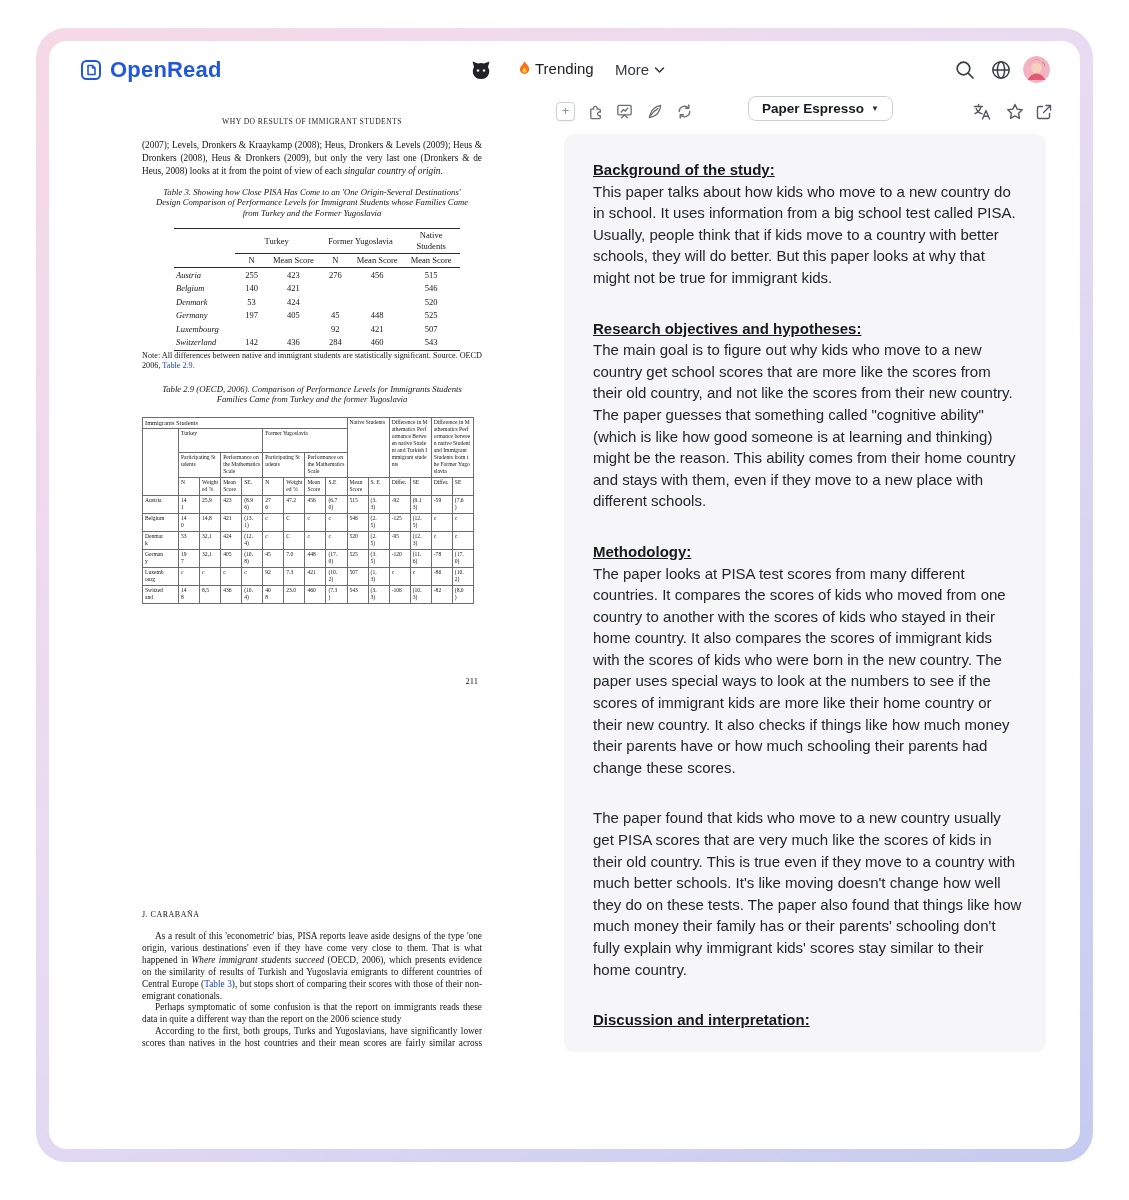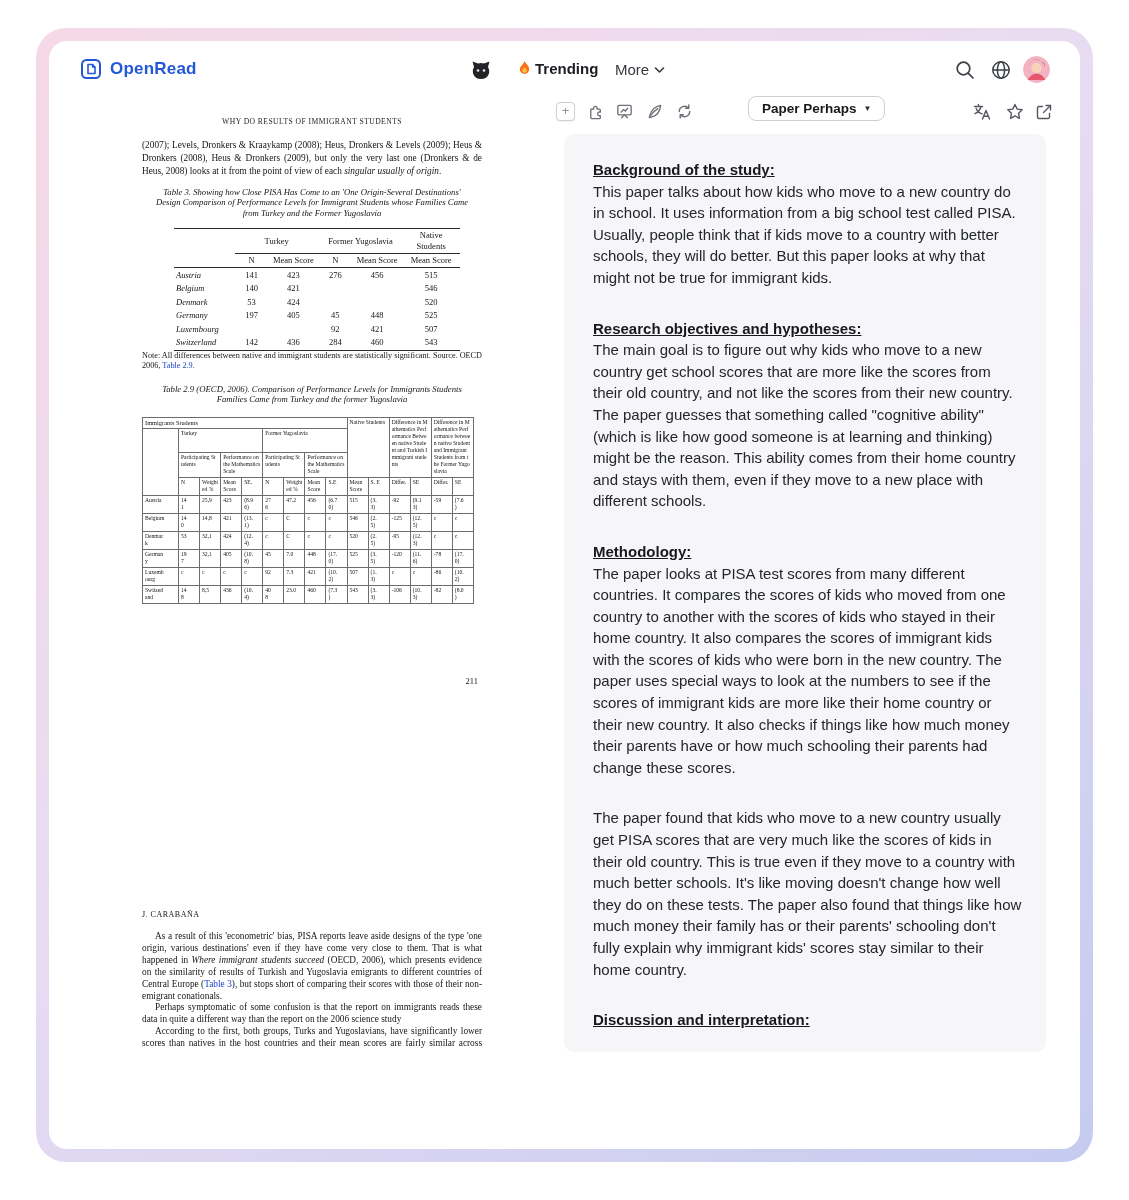--- a/index.html
+++ b/index.html
@@ -4,24 +4,24 @@
 <style>
   * { box-sizing: border-box; margin: 0; padding: 0; }
   html,body { width:1129px; height:1200px; background:#ffffff; font-family:"Liberation Sans", sans-serif; }
   .frame { position:absolute; left:36px; top:28px; width:1057px; height:1134px; border-radius:30px;
            background:linear-gradient(140deg,#f6d9e6 0%,#e8dcf2 45%,#c5cbf0 100%); }
   .card  { position:absolute; inset:13px; border-radius:18px; background:#fff; overflow:hidden; }
 
   
   .nav { position:absolute; left:0; top:0; right:0; height:58px; }
   .brand { position:absolute; left:30px; top:16px; display:flex; align-items:center; gap:7px; cursor:pointer; }
-  .brand-text { font-size:17px; font-weight:700; color:#2258d8; letter-spacing:.2px; }
+  .brand-text { font-size:22px; font-weight:700; color:#2258d8; letter-spacing:.2px; }
   .mascot { position:absolute; left:420px; top:17px; width:24px; height:24px; }
   .trending { position:absolute; left:468px; top:19px; display:flex; align-items:center; gap:3px;
-              font-size:15px; font-weight:700; color:#1b1d21; cursor:pointer; }
+              font-size:15px; font-weight:400; color:#1b1d21; cursor:pointer; }
   .more { position:absolute; left:566px; top:20px; display:flex; align-items:center; gap:5px;
           font-size:15px; font-weight:500; color:#35383d; cursor:pointer; }
   .nav-ic { position:absolute; top:18px; width:22px; height:22px; cursor:pointer; }
   .avatar { position:absolute; left:974px; top:15px; width:27px; height:27px; border-radius:50%;
             overflow:hidden; cursor:pointer; }
 
   
   .pdf-viewport { position:absolute; left:33px; top:63px; width:474px; height:946px; overflow:hidden; }
   .pdf-page { position:absolute; inset:0; background:#fff; box-shadow:0 1px 7px rgba(40,40,70,.30);
               padding:13px 74px 20px 60px; font-family:Liberation Serif, serif; color:#151515; }
@@ -139,21 +139,21 @@
           <path d="M4.5 24 Q8 17.5 13.5 17.5 Q19 17.5 22.5 24 Z" fill="#e4596f"></path>
         </svg>
       </span>
     </header>
 
     <div class="pdf-viewport">
       <div class="pdf-page">
 
         <div class="runhead">WHY DO RESULTS OF IMMIGRANT STUDENTS</div>
 
-        <p class="p-body"><span>(2007); Levels, Dronkers &amp; Kraaykamp (2008); Heus, Dronkers &amp; Levels (2009); Heus &amp; Dronkers (2008), Heus &amp; Dronkers (2009), but only the very last one (Dronkers &amp; de Heus, 2008) looks at it from the point of view of each </span><i>singular usually of origin</i><span>.</span></p>
+        <p class="p-body"><span>(2007); Levels, Dronkers &amp; Kraaykamp (2008); Heus, Dronkers &amp; Levels (2009); Heus &amp; Dronkers (2008), Heus &amp; Dronkers (2009), but only the very last one (Dronkers &amp; de Heus, 2008) looks at it from the point of view of each </span><i>singular country of origin</i><span>.</span></p>
 
         <div class="cap">Table 3. Showing how Close PISA Has Come to an 'One Origin-Several Destinations' Design Comparison of Performance Levels for Immigrant Students whose Families Came from Turkey and the Former Yugoslavia</div>
 
         <table class="t3">
           <colgroup>
               <col style="width:58px">
               <col style="width:32px">
               <col style="width:48px">
               <col style="width:32px">
               <col style="width:48px">
@@ -171,21 +171,21 @@
               <th>N</th>
               <th>Mean Score</th>
               <th>N</th>
               <th>Mean Score</th>
               <th>Mean Score</th>
             </tr>
           </thead>
           <tbody>
               <tr>
                 <td>Austria</td>
-                <td>141</td>
+                <td>255</td>
                 <td>423</td>
                 <td>276</td>
                 <td>456</td>
                 <td>515</td>
               </tr>
               <tr>
                 <td>Belgium</td>
                 <td>140</td>
                 <td>421</td>
                 <td></td>
@@ -460,21 +460,21 @@
         <span class="tb-ic" style="left:119px">
           <svg width="19" height="19" viewBox="0 0 20 20" fill="none" stroke="#6a7077" stroke-width="1.5" stroke-linecap="round" stroke-linejoin="round">
             <path d="M4.5 10 a5.5 5.5 0 0 1 9.6 -3.6"></path>
             <path d="M14.5 3.2 v3.4 h-3.4"></path>
             <path d="M15.5 10 a5.5 5.5 0 0 1 -9.6 3.6"></path>
             <path d="M5.5 16.8 v-3.4 h3.4"></path>
           </svg>
         </span>
 
         <div class="espresso">
-          <span>Paper Perhaps</span>
+          <span>Paper Espresso</span>
           <span class="caret">▼</span>
         </div>
 
         <span class="tb-ic" style="left:416px">
           <svg width="20" height="20" viewBox="0 0 20 20" fill="none" stroke="#55595f" stroke-width="1.4" stroke-linecap="round" stroke-linejoin="round">
             <path d="M2.5 4.5 h8 M6.5 2.5 v2 M9 4.5 c-.7 3.2 -3 5.8 -6 7.2 M4.2 6.5 c1 2.6 3.3 4.6 6 5.4"></path>
             <path d="M10.5 17 L14 8.5 L17.5 17 M11.8 14.2 h4.4"></path>
           </svg>
         </span>
         <span class="tb-ic" style="left:449px">

